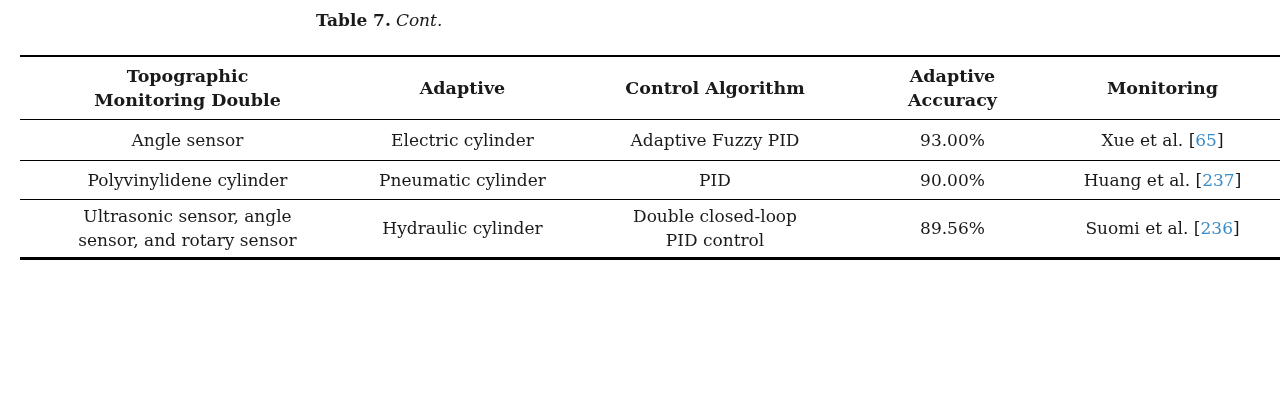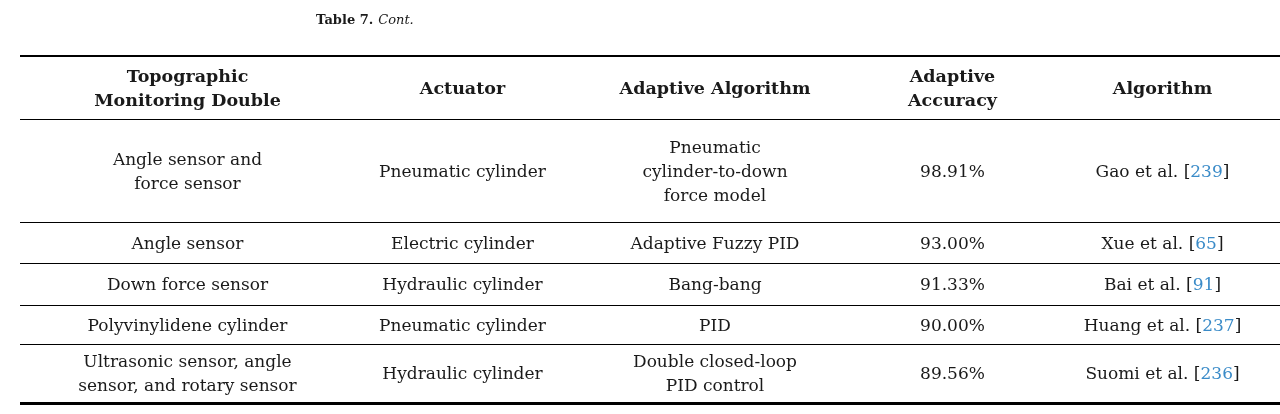--- a/index.html
+++ b/index.html
@@ -11,21 +11,21 @@
   html, body {
     width: 1280px;
     height: 414px;
     background: #ffffff;
     overflow: hidden;
     font-family: "DejaVu Serif", serif;
     color: var(--text-color);
   }
   .caption {
     margin: 9px 0 0 316px;
-    font-size: 13px;
+    font-size: 17px;
     line-height: 22px;
   }
   .cap-bold { font-weight: bold; }
   .cap-italic { font-style: italic; margin-left: 5px; }
 
   table.tbl {
     border-collapse: collapse;
     table-layout: fixed;
     width: 1260px;
     margin: 24px 0 0 20px;
@@ -76,50 +76,33 @@
     <col class="c1">
       <col class="c2">
       <col class="c3">
       <col class="c4">
       <col class="c5">
   </colgroup>
   <thead>
     <tr>
       <th>Topographic
 Monitoring Double</th>
-      <th>Actuator</th>
-      <th>Adaptive Algorithm</th>
+      <th>Adaptive</th>
+      <th>Control Algorithm</th>
       <th>Adaptive Accuracy</th>
-      <th>Algorithm</th>
+      <th>Monitoring</th>
     </tr>
   </thead>
   <tbody>
-    <tr class="r1">
-      <td>Angle sensor and
-force sensor</td>
-      <td>Pneumatic cylinder</td>
-      <td>Pneumatic
-cylinder-to-down
-force model</td>
-      <td>98.91%</td>
-      <td><span>Gao et al. [</span><span class="refnum">239</span><span>]</span></td>
-    </tr>
     <tr class="r2">
       <td>Angle sensor</td>
       <td>Electric cylinder</td>
       <td>Adaptive Fuzzy PID</td>
       <td>93.00%</td>
       <td><span>Xue et al. [</span><span class="refnum">65</span><span>]</span></td>
-    </tr>
-    <tr class="r3">
-      <td>Down force sensor</td>
-      <td>Hydraulic cylinder</td>
-      <td>Bang-bang</td>
-      <td>91.33%</td>
-      <td><span>Bai et al. [</span><span class="refnum">91</span><span>]</span></td>
     </tr>
     <tr class="r4">
       <td>Polyvinylidene cylinder</td>
       <td>Pneumatic cylinder</td>
       <td>PID</td>
       <td>90.00%</td>
       <td><span>Huang et al. [</span><span class="refnum">237</span><span>]</span></td>
     </tr>
     <tr class="r5">
       <td>Ultrasonic sensor, angle

